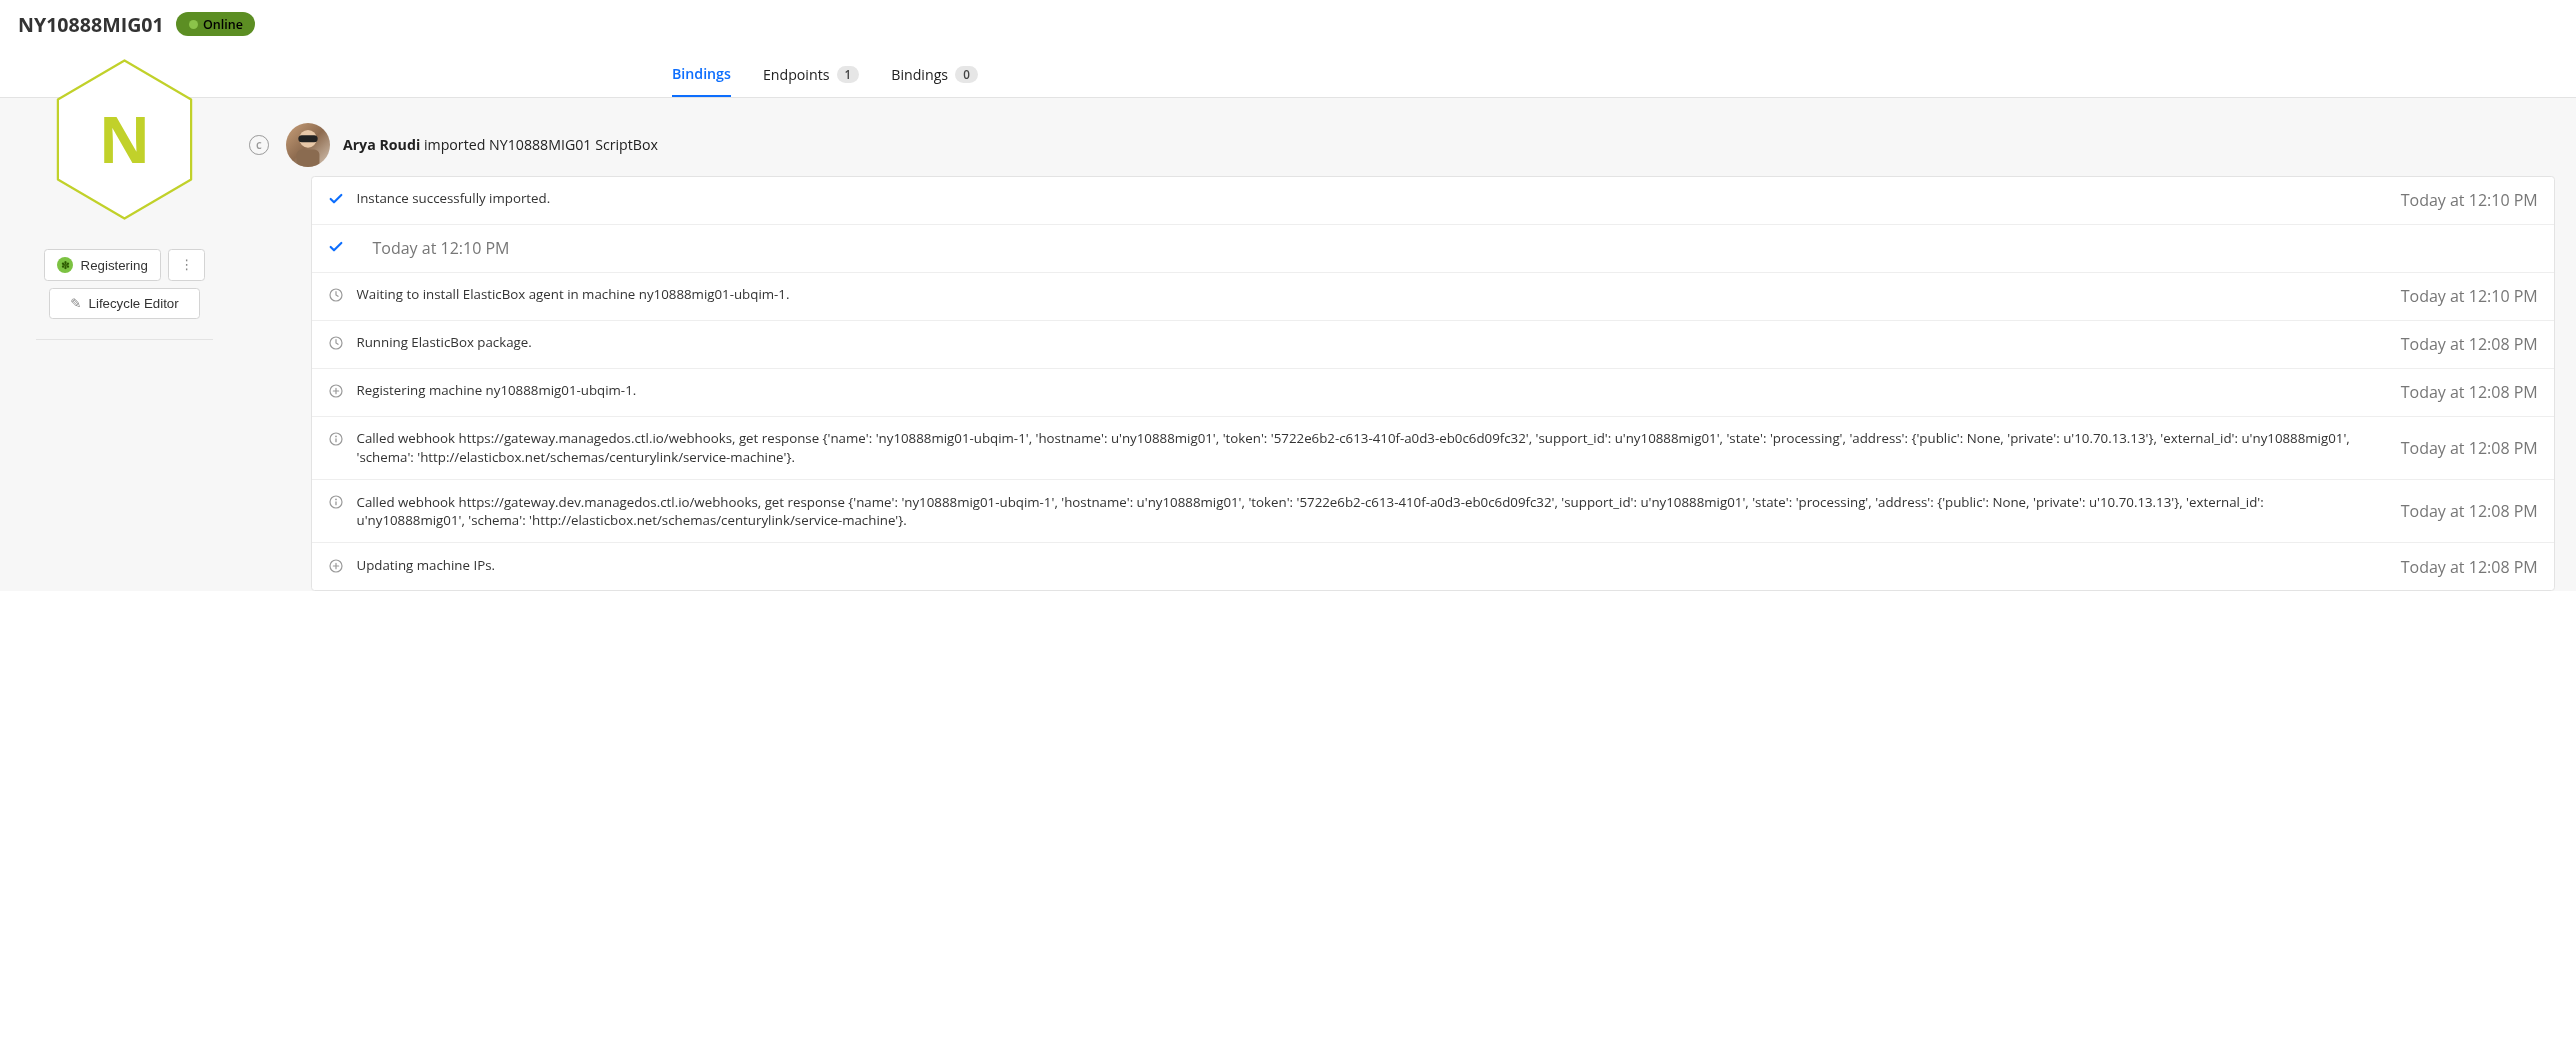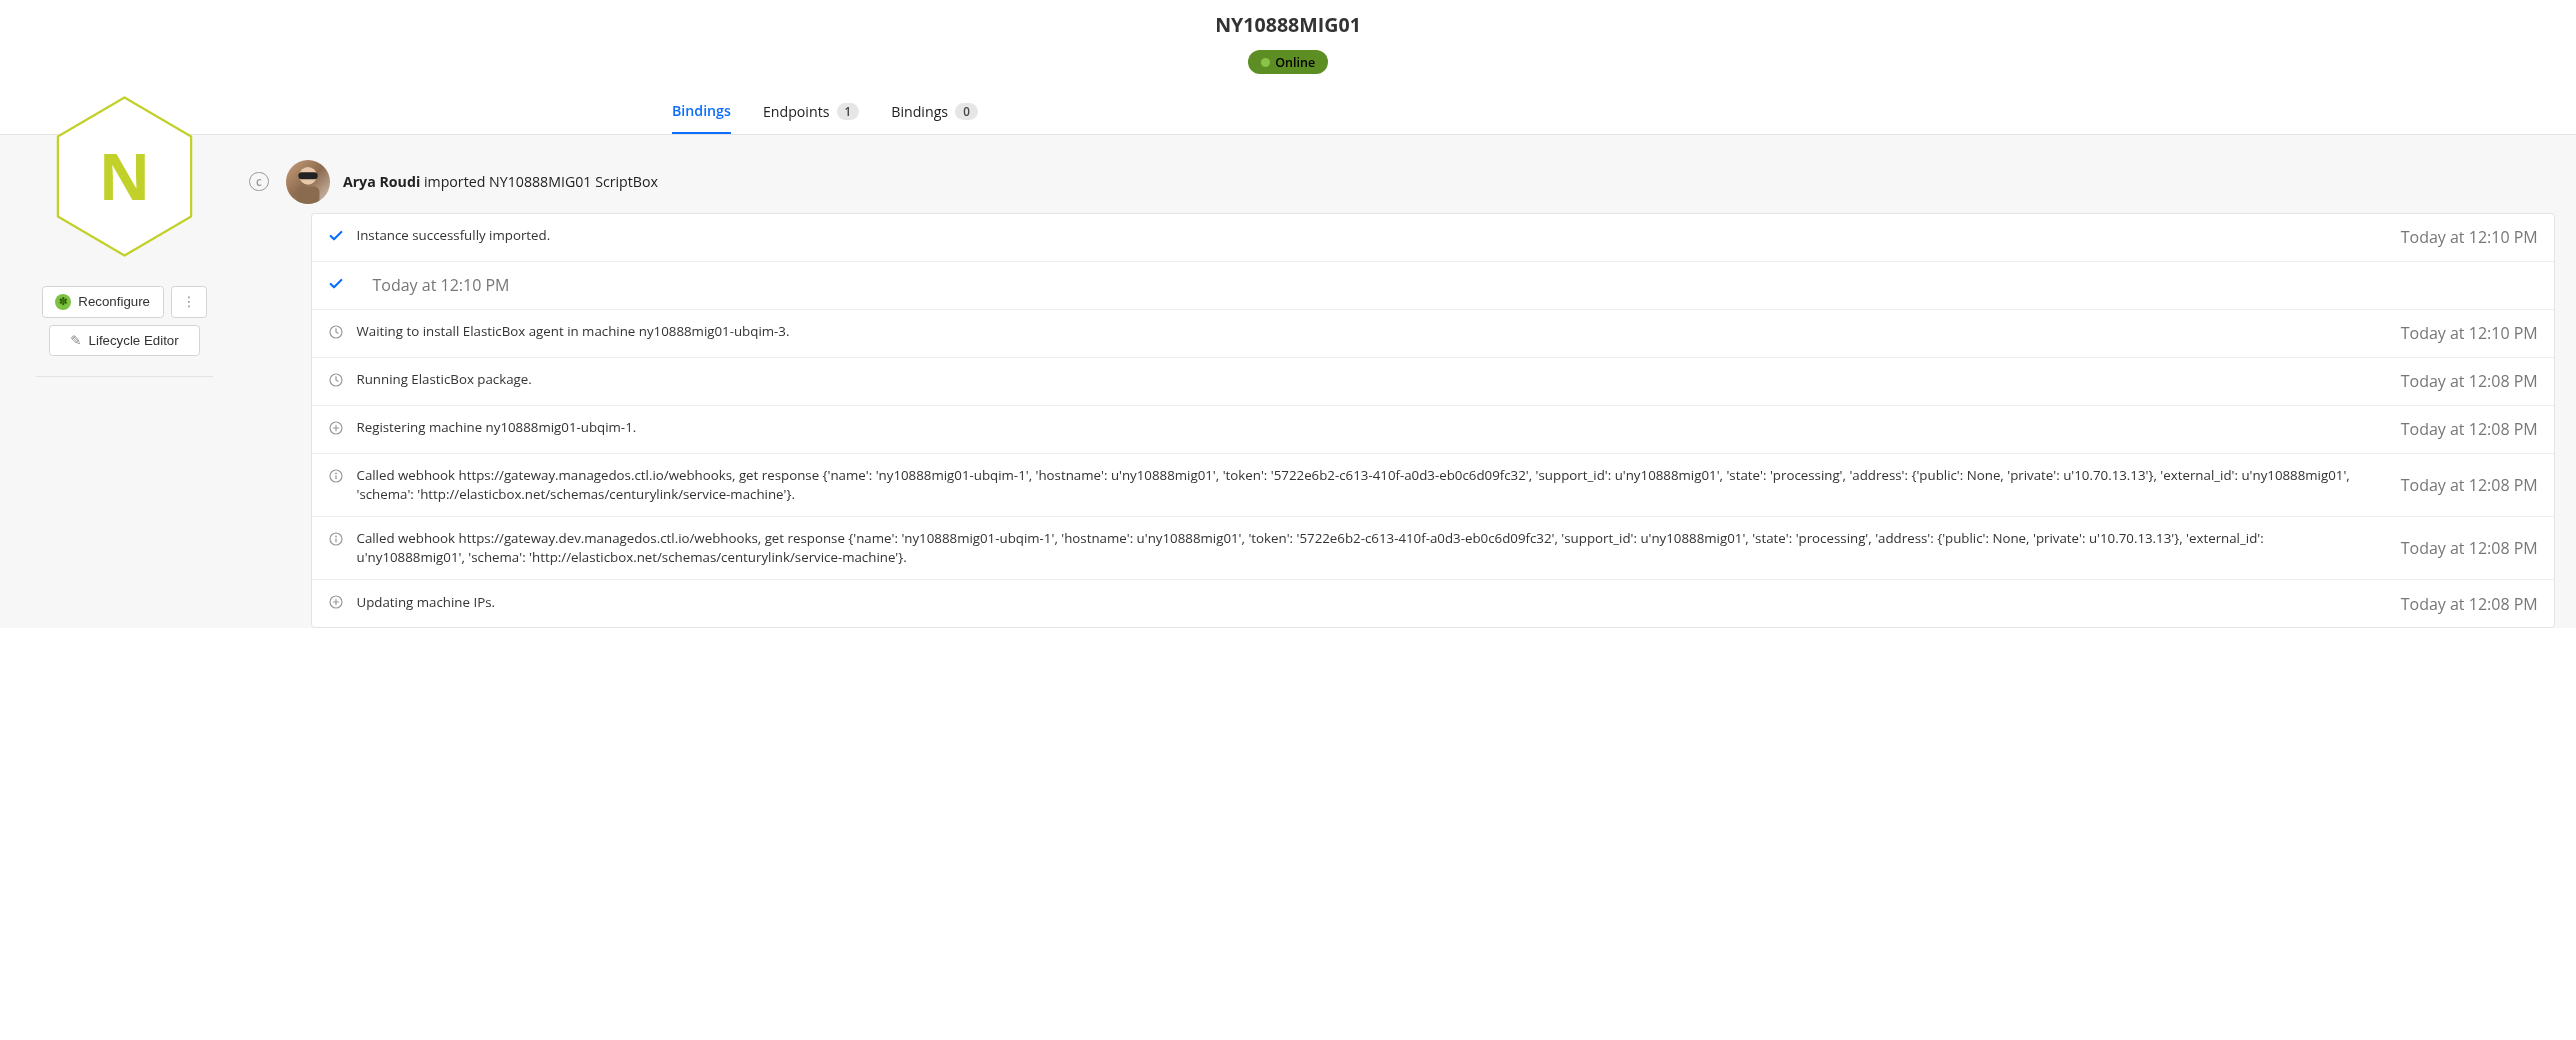--- a/index.html
+++ b/index.html
@@ -11,21 +11,20 @@
     background: #fff;
   }
   .page { width: 100%; }
 
   
   .topbar {
     display: flex;
     align-items: center;
     padding: 10.7px 18px 3.6px 18px;
     gap: 12.5px;
-    flex-direction: column;
   }
   .instance-name {
     font-size: 19.6px;
     font-weight: 700;
     color: #333;
   }
   .status-pill {
     display: inline-flex;
     align-items: center;
     gap: 5.3px;
@@ -248,21 +247,21 @@
       <div class="hex-wrap">
         <svg width="151" height="169" viewBox="0 0 170 190" style="font-size:15px">
           <polygon points="85,6 160,50 160,140 85,184 10,140 10,50" fill="#ffffff" stroke="#c1d12a" stroke-width="2.5" stroke-linejoin="round"></polygon>
           <text x="85" y="122" text-anchor="middle" class="hex-letter">N</text>
         </svg>
       </div>
 
       <div class="left-buttons">
         <button class="btn">
           <span class="reconfigure-ico">✽</span>
-          <span>Reconfigure</span>
+          <span>Registering</span>
         </button>
         <button class="btn icon-only">
           <span style="color:#888;letter-spacing:0;line-height:0.4;">⋮</span>
         </button>
       </div>
 
       <div class="lifecycle-row">
         <button class="btn">
           <span style="color:#888;">✎</span>
           <span>Lifecycle Editor</span>
@@ -308,21 +307,21 @@
             </span>
             <span class="log-time">Today at 12:10 PM</span>
           </div>
           <div class="log-row">
             <span class="log-ico">
               <svg width="16" height="16" viewBox="0 0 24 24">
                 <circle cx="12" cy="12" r="9" stroke="#9a9a9a" stroke-width="1.8" fill="none"></circle>
                 <path d="M12 7v5l3 2" stroke="#9a9a9a" stroke-width="1.8" fill="none" stroke-linecap="round"></path>
               </svg>
             </span>
-            <span class="log-msg">Waiting to install ElasticBox agent in machine ny10888mig01-ubqim-3.</span>
+            <span class="log-msg">Waiting to install ElasticBox agent in machine ny10888mig01-ubqim-1.</span>
             <span class="log-time">Today at 12:10 PM</span>
           </div>
           <div class="log-row">
             <span class="log-ico">
               <svg width="16" height="16" viewBox="0 0 24 24">
                 <circle cx="12" cy="12" r="9" stroke="#9a9a9a" stroke-width="1.8" fill="none"></circle>
                 <path d="M12 7v5l3 2" stroke="#9a9a9a" stroke-width="1.8" fill="none" stroke-linecap="round"></path>
               </svg>
             </span>
             <span class="log-msg">Running ElasticBox package.</span>

